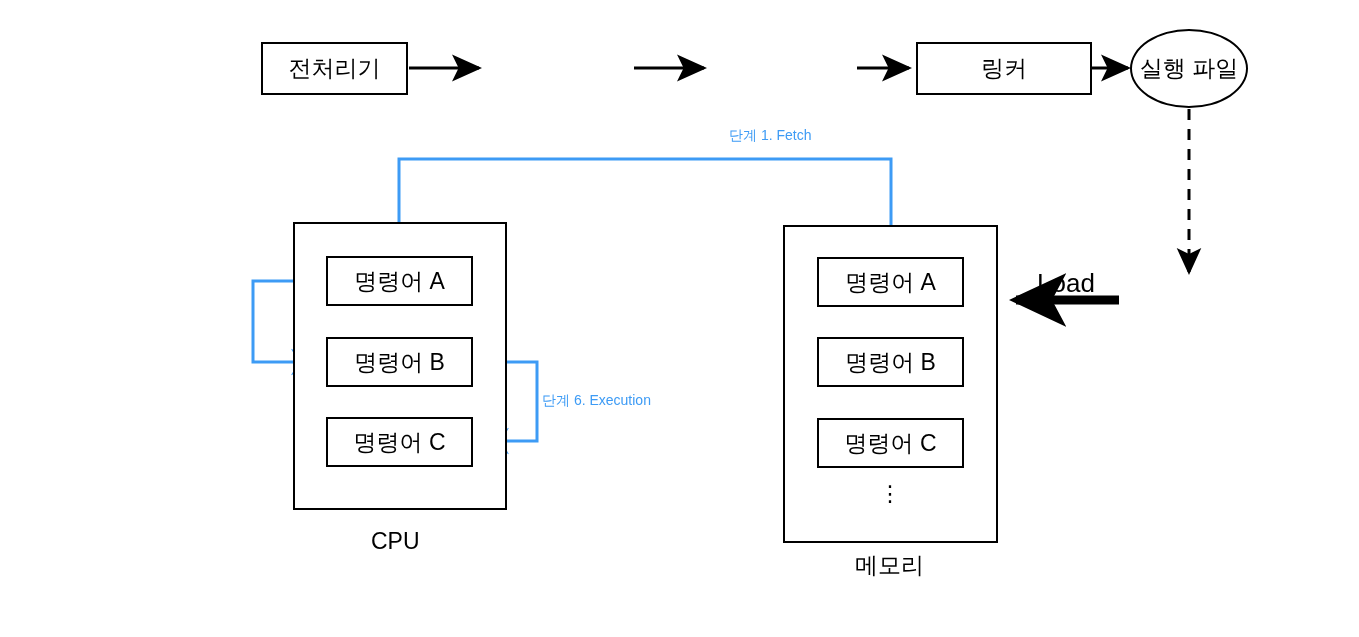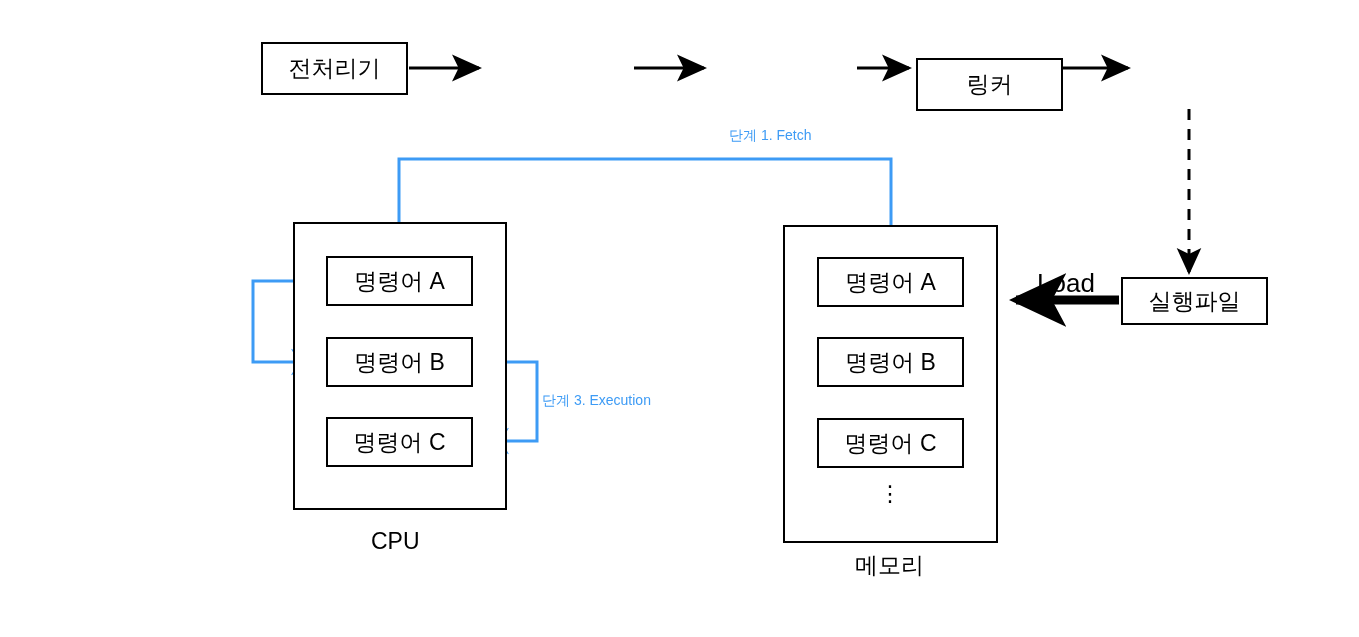--- a/index.html
+++ b/index.html
@@ -136,22 +136,23 @@
 
     <g>
       <polyline points="473,362 537,362 537,441 482,441" fill="none" stroke="#3D9BF5" stroke-width="3" marker-end="url(#arrowBlue)"></polyline>
     </g>
   </svg>
 
   <div class="node-box" style="left:261px; top:42px; width:147px; height:53px;">전처리기</div>
 
 
 
-  <div class="node-box" style="left:916px; top:58px; width:147px; height:53px;">링커</div>
+  <div class="node-box" style="left:916px; top:42px; width:176px; height:53px;">링커</div>
 
+  <div class="ellipse-node" style="left:1130px; top:29px; width:118px; height:79px;">실행 파일</div>
 
   <div class="container-box" style="left:293px; top:222px; width:214px; height:288px;"></div>
 
   <div class="node-box" style="left:326px; top:256px; width:147px; height:50px;">명령어 A</div>
 
   <div class="node-box" style="left:326px; top:337px; width:147px; height:50px;">명령어 B</div>
 
   <div class="node-box" style="left:326px; top:417px; width:147px; height:50px;">명령어 C</div>
 
   <div class="plain-label" style="left:371px; top:528px;">CPU</div>
@@ -163,22 +164,21 @@
   <div class="node-box" style="left:817px; top:337px; width:147px; height:50px;">명령어 B</div>
 
   <div class="node-box" style="left:817px; top:418px; width:147px; height:50px;">명령어 C</div>
 
   <div class="dots-label" style="left:878px; top:487px; width:24px;">
     <span>⋮</span>
   </div>
 
   <div class="plain-label" style="left:855px; top:550px;">메모리</div>
 
-  <div class="node-box" style="left:1121px; top:277px; width:147px; height:48px;">실행파일</div>
 
   <div class="plain-label" style="left:1037px; top:268px; font-size:26px;">Load</div>
 
   <div class="step-label" style="left:729px; top:127px;">단계 1. Fetch</div>
 
 
-  <div class="step-label" style="left:542px; top:392px;">단계 3. Execution</div>
+  <div class="step-label" style="left:542px; top:392px;">단계 6. Execution</div>
 
 </div>
 
 </body></html>

